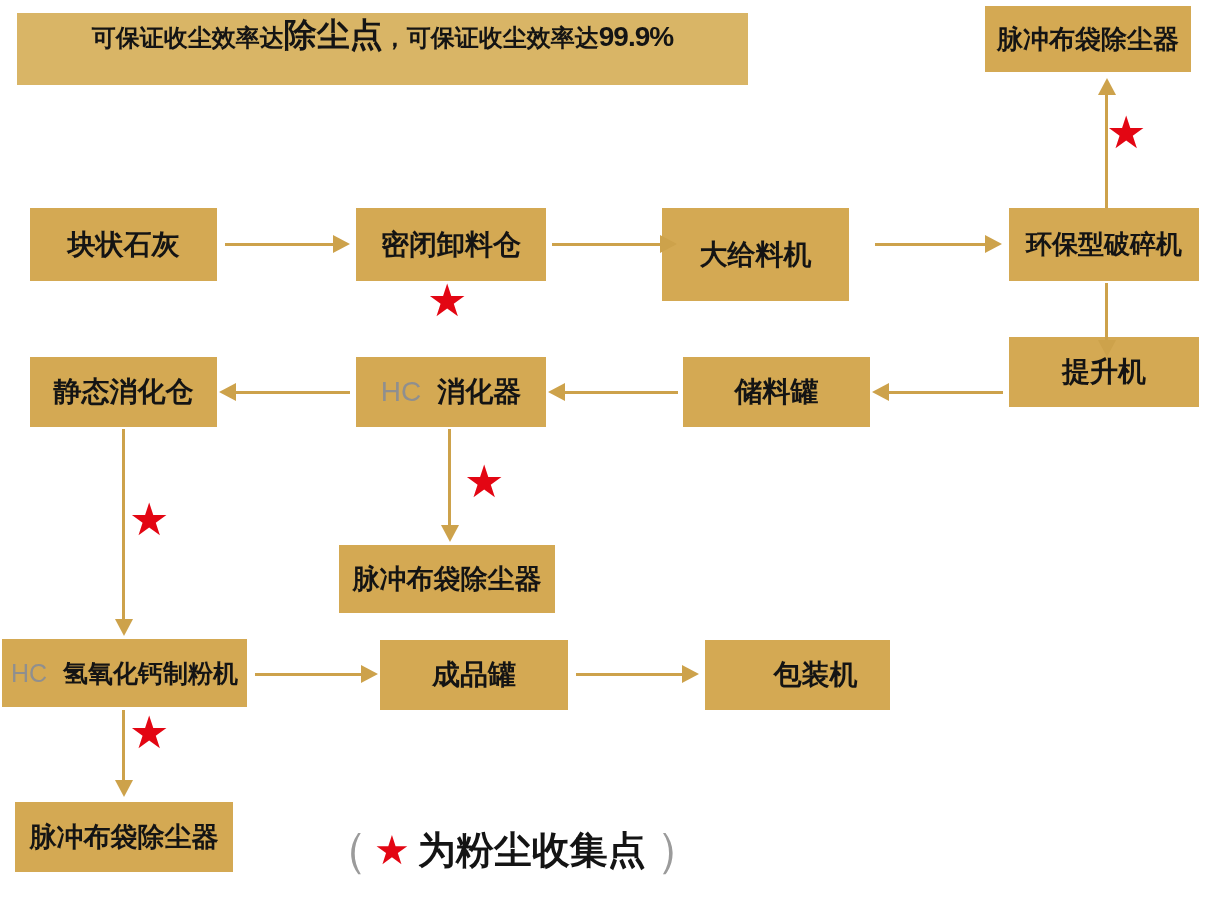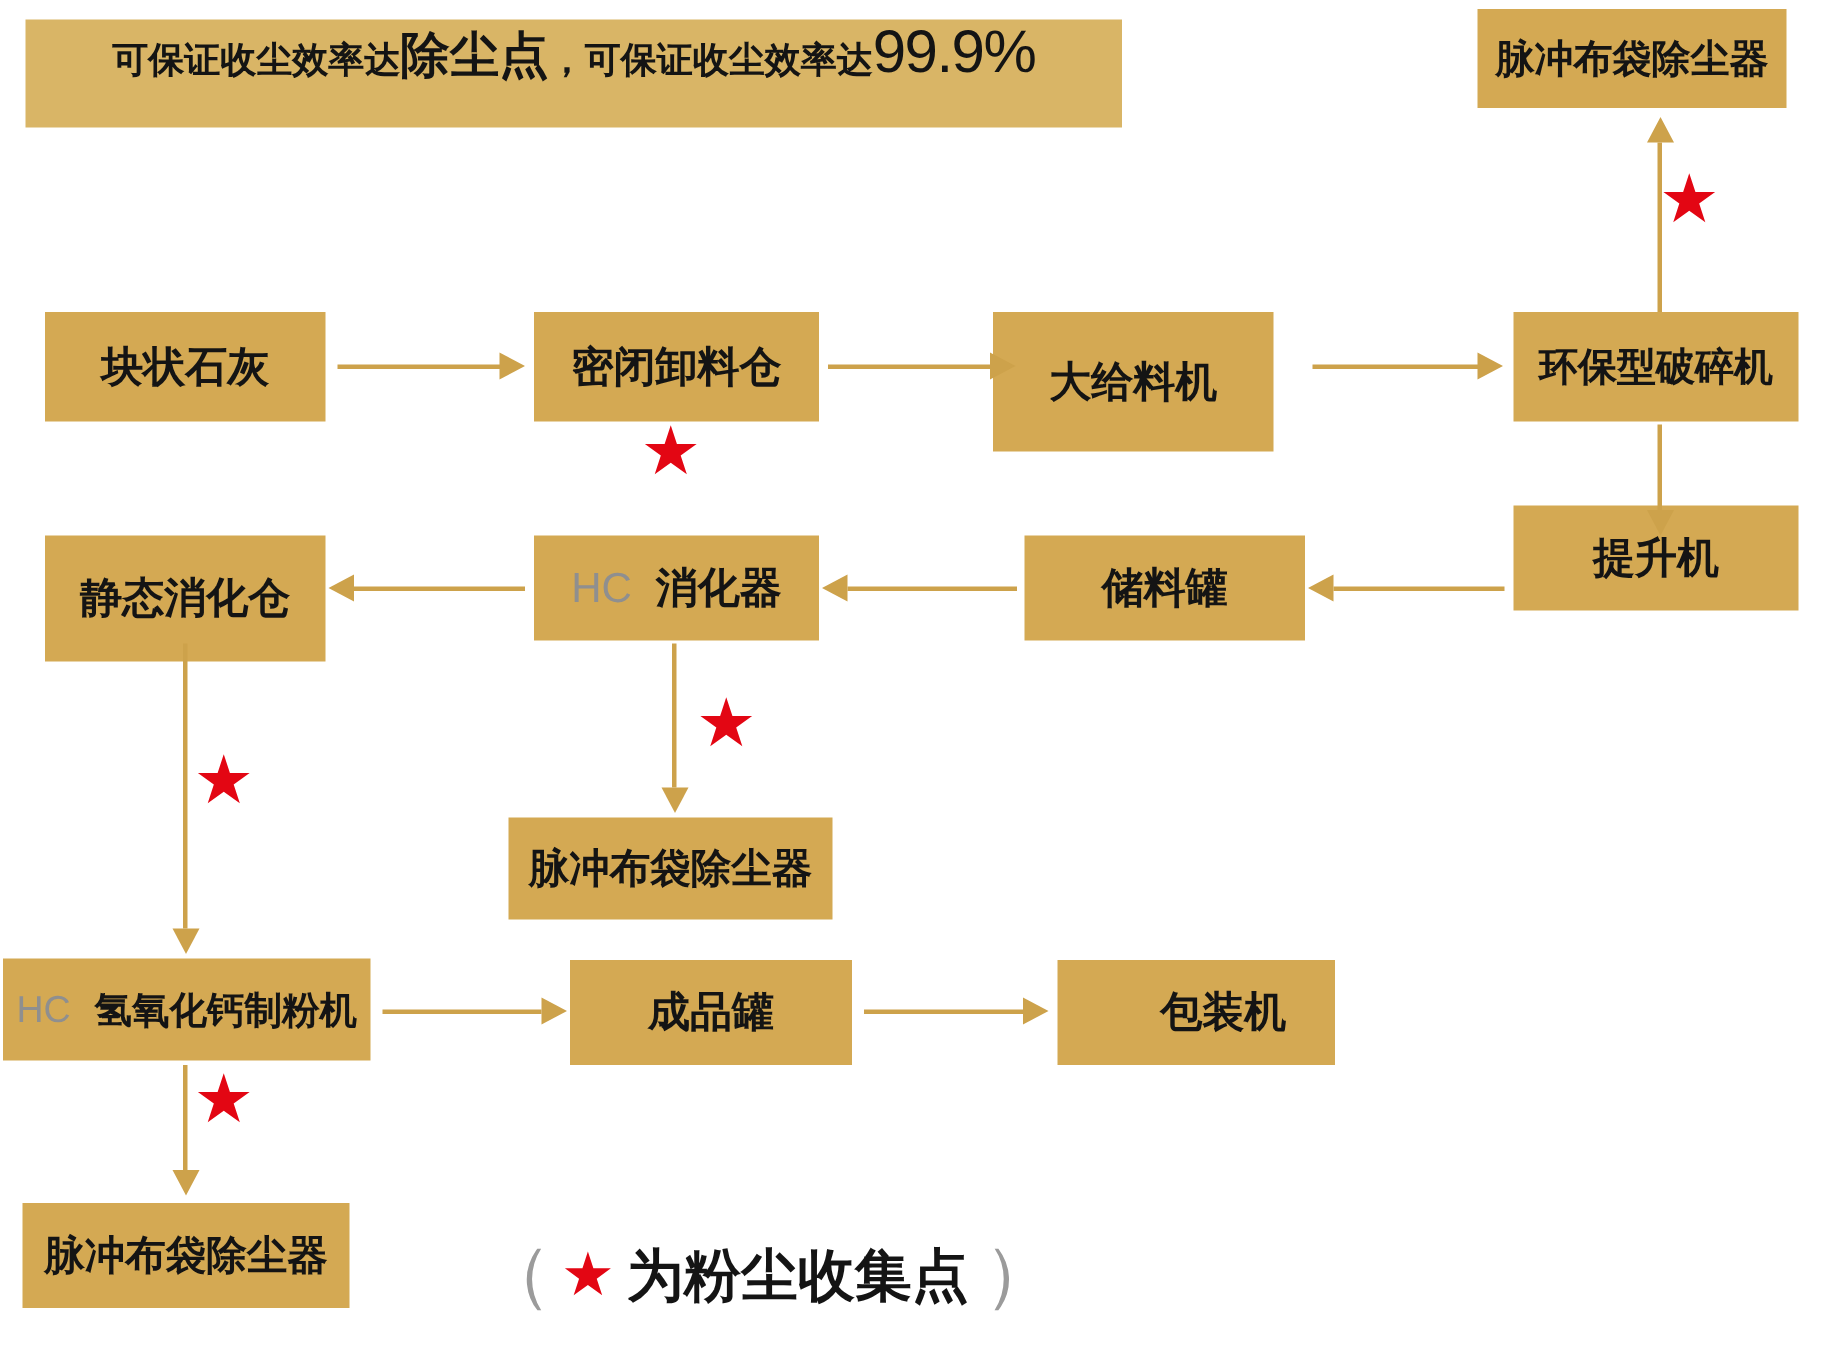--- a/index.html
+++ b/index.html
@@ -15,21 +15,21 @@
   .stage{position:relative;width:1214px;height:900px;background:#fff;overflow:hidden;}
 
   .banner{
     position:absolute;left:17px;top:13px;width:731px;height:72px;
     background:var(--gold-banner);
     display:flex;align-items:baseline;justify-content:center;
     color:var(--text);white-space:nowrap;
   }
   .banner .t-sm{font-size:24px;font-weight:700;}
   .banner .t-lg{font-size:33px;font-weight:700;}
-  .banner .t-num{font-size:40px;font-weight:400;letter-spacing:-1px;}
+  .banner .t-num{font-size:28px;font-weight:700;letter-spacing:-1px;}
 
   .node{
     position:absolute;background:var(--gold-box);
     display:flex;align-items:center;justify-content:center;
     color:var(--text);font-weight:700;white-space:nowrap;
   }
   .node .hc{color:var(--hc);font-weight:400;letter-spacing:0px;margin-right:16px;}
 
   .hline{position:absolute;height:3px;background:var(--arrow);}
   .vline{position:absolute;width:3px;background:var(--arrow);}
@@ -82,21 +82,21 @@
   <div class="node" style="left:356px;top:208px;width:190px;height:73px;font-size:28px;">
     <span>密闭卸料仓</span>
   </div>
   <div class="node" style="left:662px;top:208px;width:187px;height:93px;font-size:28px;">
     <span>大给料机</span>
   </div>
   <div class="node" style="left:1009px;top:208px;width:190px;height:73px;font-size:26px;">
     <span>环保型破碎机</span>
   </div>
 
-  <div class="node" style="left:30px;top:357px;width:187px;height:84px;font-size:28px;">
+  <div class="node" style="left:30px;top:357px;width:187px;height:70px;font-size:28px;">
     <span>静态消化仓</span>
   </div>
   <div class="node" style="left:356px;top:357px;width:190px;height:70px;font-size:28px;">
     <span class="hc">HC</span>
       <span>消化器</span>
   </div>
   <div class="node" style="left:683px;top:357px;width:187px;height:70px;font-size:28px;">
     <span>储料罐</span>
   </div>
   <div class="node" style="left:1009px;top:337px;width:190px;height:70px;font-size:28px;">

